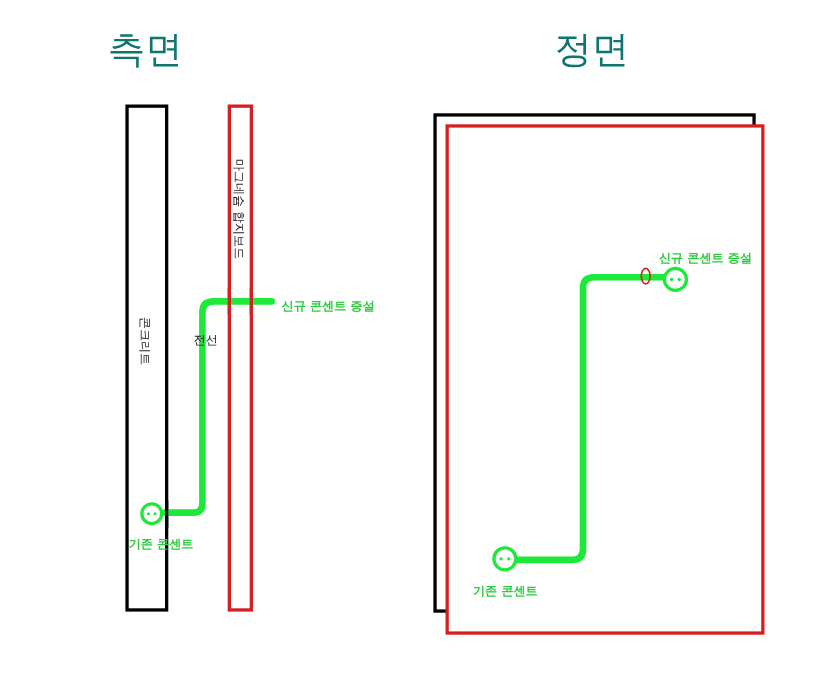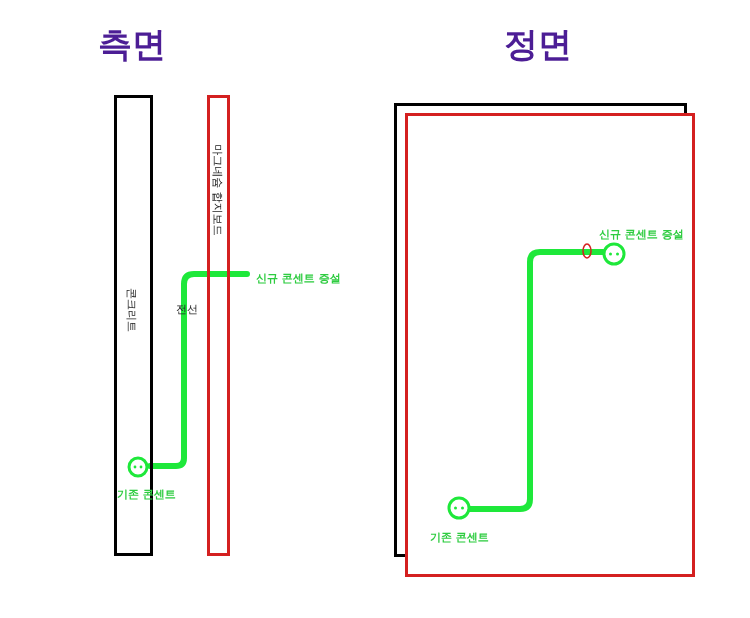--- a/index.html
+++ b/index.html
@@ -1,18 +1,18 @@
 <!DOCTYPE html>
 <html><head>
   <meta charset="utf-8">
   <style>
     html, body { margin: 0; padding: 0; background: #ffffff; }
     body { width: 750px; height: 618px; position: relative; overflow: hidden;
            font-family: "DejaVu Sans", sans-serif; }
-    .title { position: absolute; top: 22px; font-size: 34px; color: #4c1d95; font-weight: bold; }
+    .title { position: absolute; top: 22px; font-size: 34px; color: #0f766e; font-weight: normal; }
     svg { position: absolute; left: 0; top: 0; }
     .lbl-green { fill: #2ecc40; font-size: 11px; font-weight: bold; font-family: "DejaVu Sans", sans-serif; }
     .lbl-dark { fill: #222; font-size: 11px; font-family: "DejaVu Sans", sans-serif; }
   </style>
 </head>
 <body>
 
 <div class="title" style="left:98px;">측면</div>
 <div class="title" style="left:504px;text-align:center;">정면</div>
 

